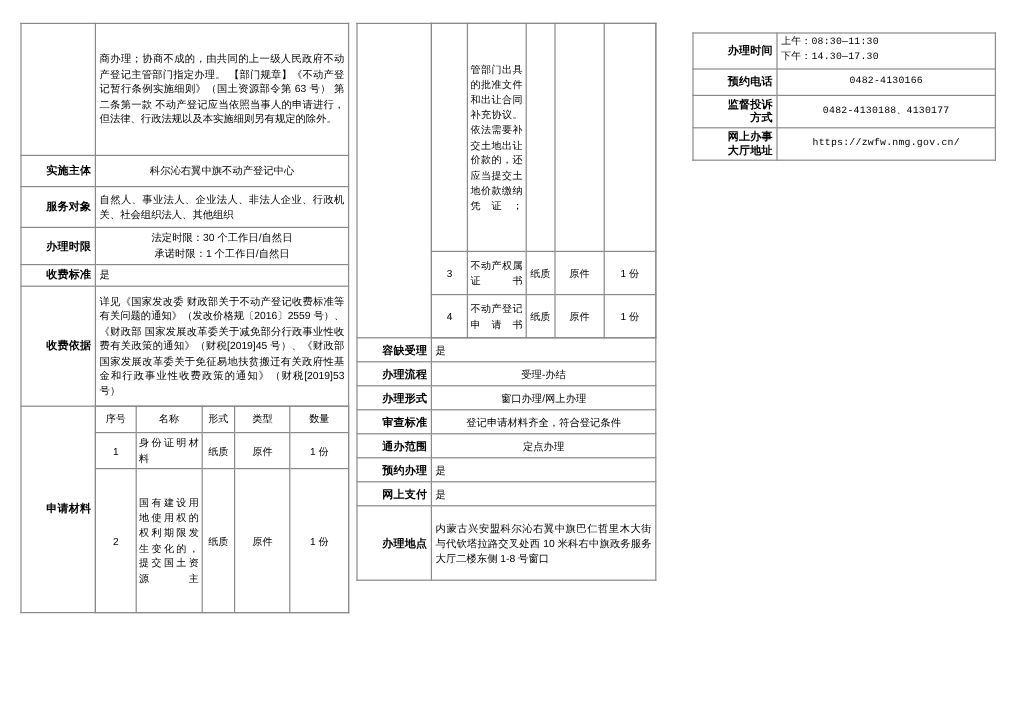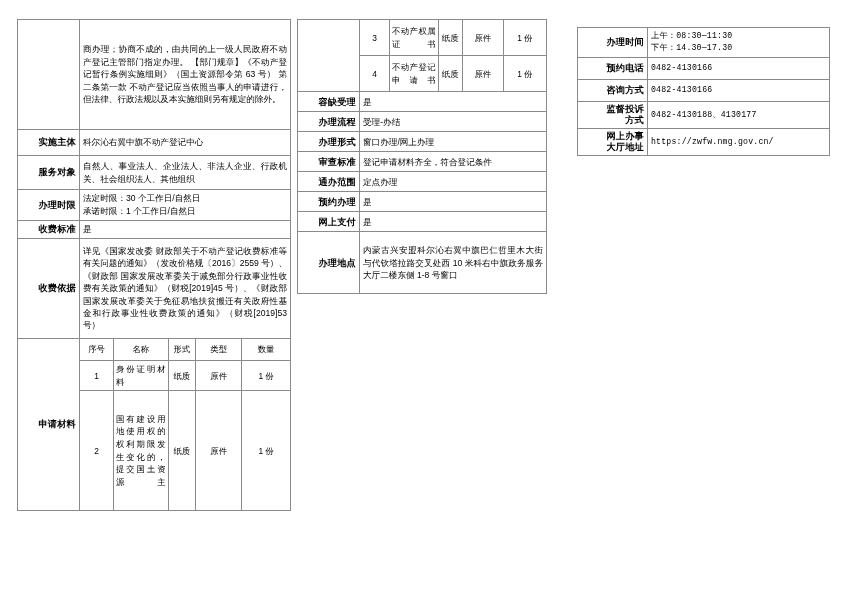--- a/index.html
+++ b/index.html
@@ -31,21 +31,21 @@
     vertical-align: middle;
     word-break: break-all;
   }
   .lbl {
     font-weight: bold;
     text-align: right;
     font-size: 9.2px;
     letter-spacing: 0.2px;
     line-height: 1.35;
   }
-  .val { text-align: left; }
+  .val { text-align: center; }
   .val-c { }
   .just { text-align: justify; text-align-last: left; }
 
   
   .col1 {
     position: absolute;
     left: 17px; top: 19px;
     width: 273px;
   }
   .col1 table.doc { width: 273px; }
@@ -192,20 +192,27 @@
             <table class="mat">
               <colgroup>
                   <col style="width:16%">
                   <col style="width:26%">
                   <col style="width:13%">
                   <col style="width:22%">
                   <col style="width:23%">
                 </colgroup>
               <tbody>
                 <tr>
+                  <td style="height:190px"></td>
+                  <td class="name">管部门出具的批准文件和出让合同补充协议。依法需要补交土地出让价款的，还应当提交土地价款缴纳凭证；</td>
+                  <td></td>
+                  <td></td>
+                  <td></td>
+                </tr>
+                <tr>
                   <td style="height:36px">3</td>
                   <td class="name">不动产权属证书</td>
                   <td>纸质</td>
                   <td>原件</td>
                   <td>1 份</td>
                 </tr>
                 <tr>
                   <td style="height:36px">4</td>
                   <td class="name">不动产登记申请书</td>
                   <td>纸质</td>
@@ -265,24 +272,20 @@
           <td class="val-c hours tight" style="height:28px">
             <div class="mono">上午：08:30—11:30</div>
             <div class="mono">下午：14.30—17.30</div>
           </td>
         </tr>
         <tr>
           <td class="lbl">预约电话</td>
           <td class="val mono" style="height:22px">0482-4130166</td>
         </tr>
         <tr>
-          <td class="lbl">咨询方式</td>
-          <td class="val mono" style="height:22px">0482-4130166</td>
-        </tr>
-        <tr>
           <td class="lbl" style="line-height:1.2">
             <div>监督投诉</div>
             <div>方式</div>
           </td>
           <td class="val mono" style="height:26px">0482-4130188、4130177</td>
         </tr>
         <tr>
           <td class="lbl" style="line-height:1.2">
             <div>网上办事</div>
             <div>大厅地址</div>

